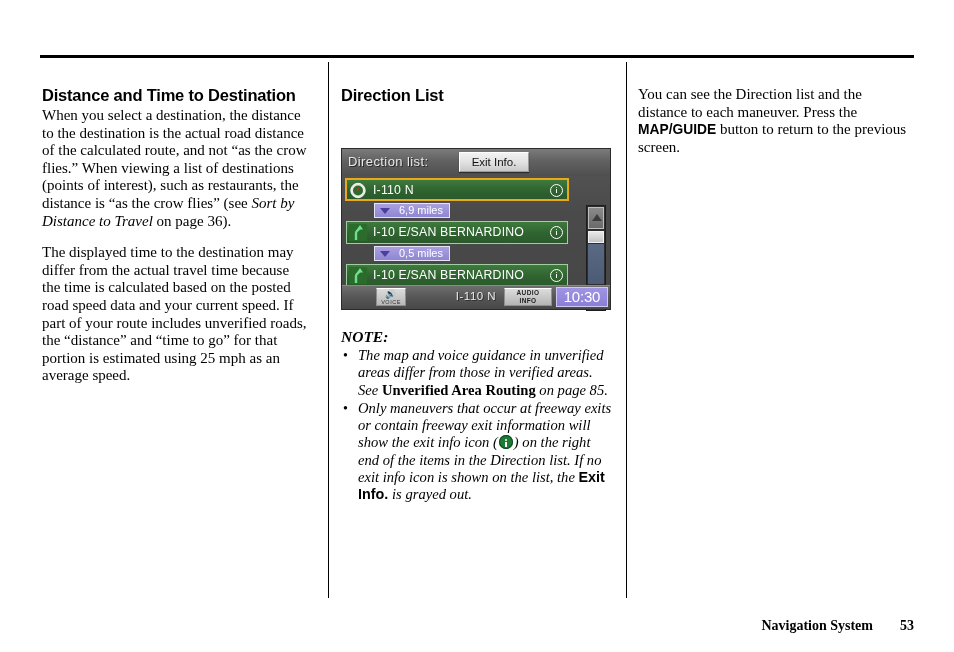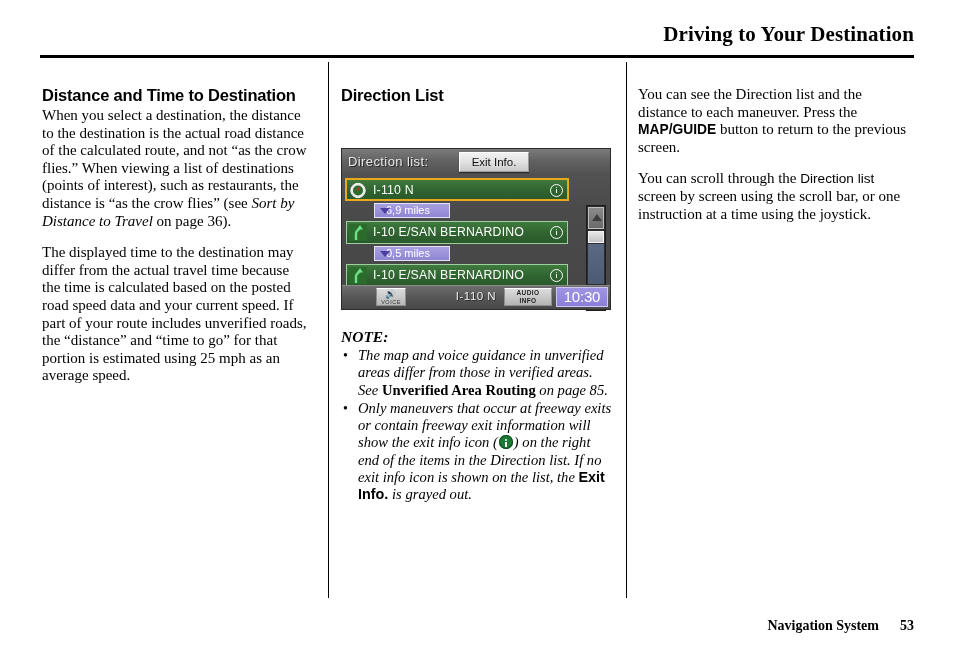--- a/index.html
+++ b/index.html
@@ -131,21 +131,21 @@
     content:"";position:absolute;left:4.6px;top:2px;width:1.6px;height:1.6px;background:#fff;border-radius:50%;
   }
   .row-info::after{
     content:"";position:absolute;left:4.6px;top:4.6px;width:1.6px;height:4.4px;background:#fff;
   }
 
   .dist-chip{
     position:absolute;left:32px;width:76px;height:15px;
     background:linear-gradient(180deg,#a9a0e0 0%,#8f86d4 100%);
     border:1px solid #e6e3f7;box-sizing:border-box;
-    color:#fff;font-size:11px;line-height:13px;text-align:right;padding-right:19px;
+    color:#fff;font-size:11px;line-height:13px;text-align:right;padding-right:6px;
   }
   .chip-tri{
     position:absolute;left:5px;top:4px;width:0;height:0;
     border-left:5px solid transparent;border-right:5px solid transparent;
     border-top:6px solid #4b3f9e;
   }
 
   
   .scrollbar{
     position:absolute;right:4px;top:29px;width:20px;height:106px;
@@ -204,30 +204,27 @@
     color:#fff;font-size:15px;line-height:18px;text-align:center;
     letter-spacing:-.2px;
   }
 
   
   .footer{
     position:absolute;right:40px;bottom:18px;
     font-family:"Liberation Serif", serif;font-weight:bold;font-size:14px;
     white-space:nowrap;
   }
-  .footer .pg{margin-left:21px;}
+  .footer .pg{margin-left:27px;}
 </style>
 </head>
 <body>
 
 <div class="page">
 
-  <div class="header">
-    <div class="header-title">Driving to Your Destination</div>
-  </div>
   <div class="header-rule"></div>
 
   <div class="divider div1"></div>
   <div class="divider div2"></div>
 
   <div class="col col1">
     <h2 class="sec">Distance and Time to Destination</h2>
     <p class="body"><span>When you select a destination, the distance to the destination is the actual road distance of the calculated route, and not “as the crow flies.” When viewing a list of destinations (points of interest), such as restaurants, the distance is “as the crow flies” (see </span><span class="ital">Sort by Distance to Travel</span><span> on page 36).</span></p>
     <p class="body">The displayed time to the destination may differ from the actual travel time because the time is calculated based on the posted road speed data and your current speed. If part of your route includes unverified roads, the “distance” and “time to go” for that portion is estimated using 25 mph as an average speed.</p>
   </div>
@@ -326,20 +323,19 @@
       </li>
       <li>
         <span class="bullet">•</span>
         <span>Only maneuvers that occur at freeway exits or contain freeway exit information will show the exit info icon (</span><span class="info-inline"></span><span>) on the right end of the items in the Direction list. If no exit info icon is shown on the list, the </span><span class="exitb">Exit Info.</span><span> is grayed out.</span>
       </li>
     </ul>
   </div>
 
   <div class="col col3">
     <p class="body"><span>You can see the Direction list and the distance to each maneuver. Press the </span><span class="sansb">MAP/GUIDE</span><span> button to return to the previous screen.</span></p>
-    <p class="body"><span>You can scroll through the </span><span class="sans">Direction list</span><span> screen by screen using the scroll bar, or one instruction at a time using the joystick.</span></p>
   </div>
 
   <div class="footer">
     <span>Navigation System</span><span class="pg">53</span>
   </div>
 
 </div>
 
 </body></html>

